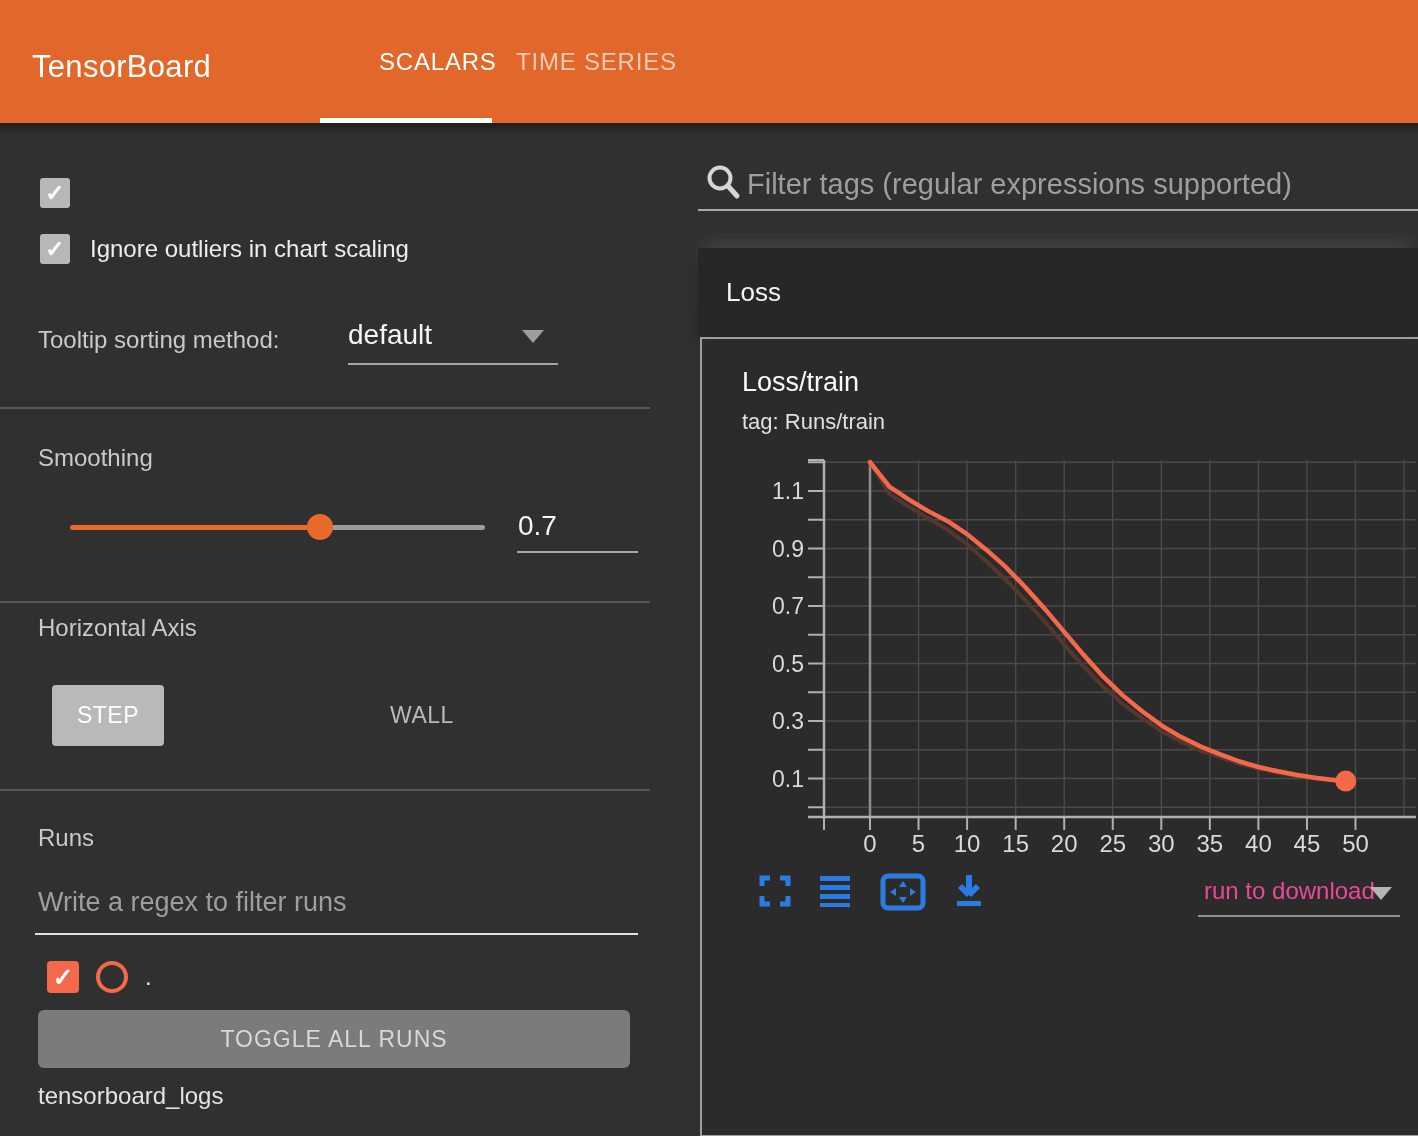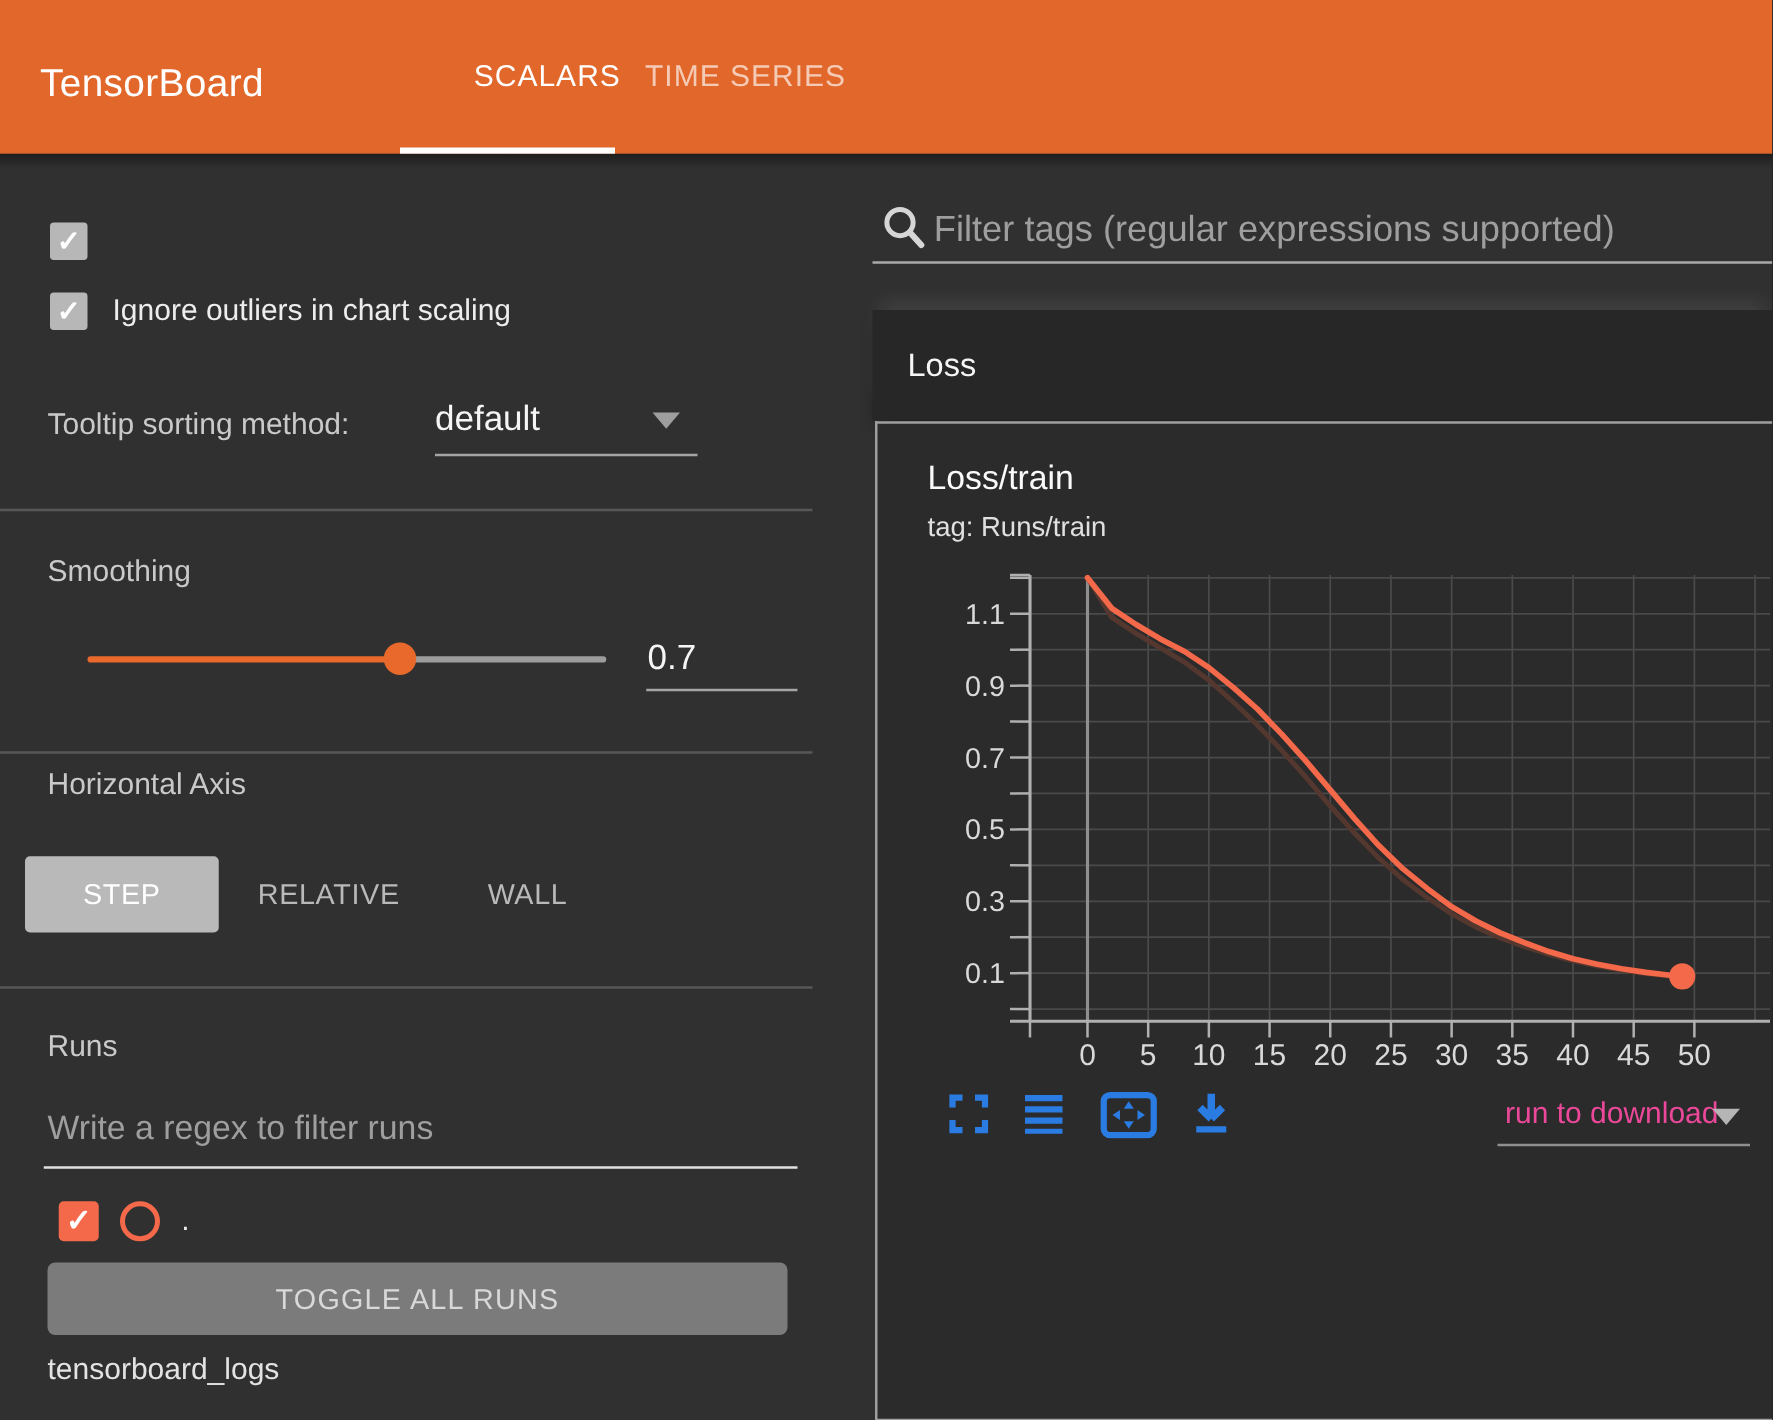--- a/index.html
+++ b/index.html
@@ -89,22 +89,21 @@
     <div class="side-label" style="top:321px;">Smoothing</div>
     <div class="slider-track" style="left:70px;top:402px;width:250px;background:var(--accent_orange);"></div>
     <div class="slider-track" style="left:320px;top:402px;width:165px;background:#9c9c9c;"></div>
     <div class="slider-knob" style="left:307px;top:391px;"></div>
     <div class="dd-value" style="left:518px;top:387px;">0.7</div>
     <div class="underline" style="left:517px;top:428px;width:121px;"></div>
 
     <div class="divider" style="top:478px;"></div>
 
     <div class="side-label" style="top:491px;">Horizontal Axis</div>
-    <div class="seg-btn active" style="left:20px;top:562px;width:155px;">STEP</div>
-    <div class="seg-btn" style="left:190px;top:562px;width:146px;">RELATIVE</div>
+    <div class="seg-btn active" style="left:52px;top:562px;width:112px;">STEP</div>
     <div class="seg-btn" style="left:372px;top:562px;width:100px;">WALL</div>
 
     <div class="divider" style="top:666px;"></div>
 
     <div class="side-label" style="top:701px;">Runs</div>
     <div class="filter-ph" style="position:absolute;left:38px;top:764px;font-size:27px;">Write a regex to filter runs</div>
     <div class="underline" style="left:35px;top:810px;width:603px;background:#e0e0e0;"></div>
 
     <div class="chk-row" style="left:47px;top:838px;gap:17px;">
       <div class="chk orange">✓</div>

